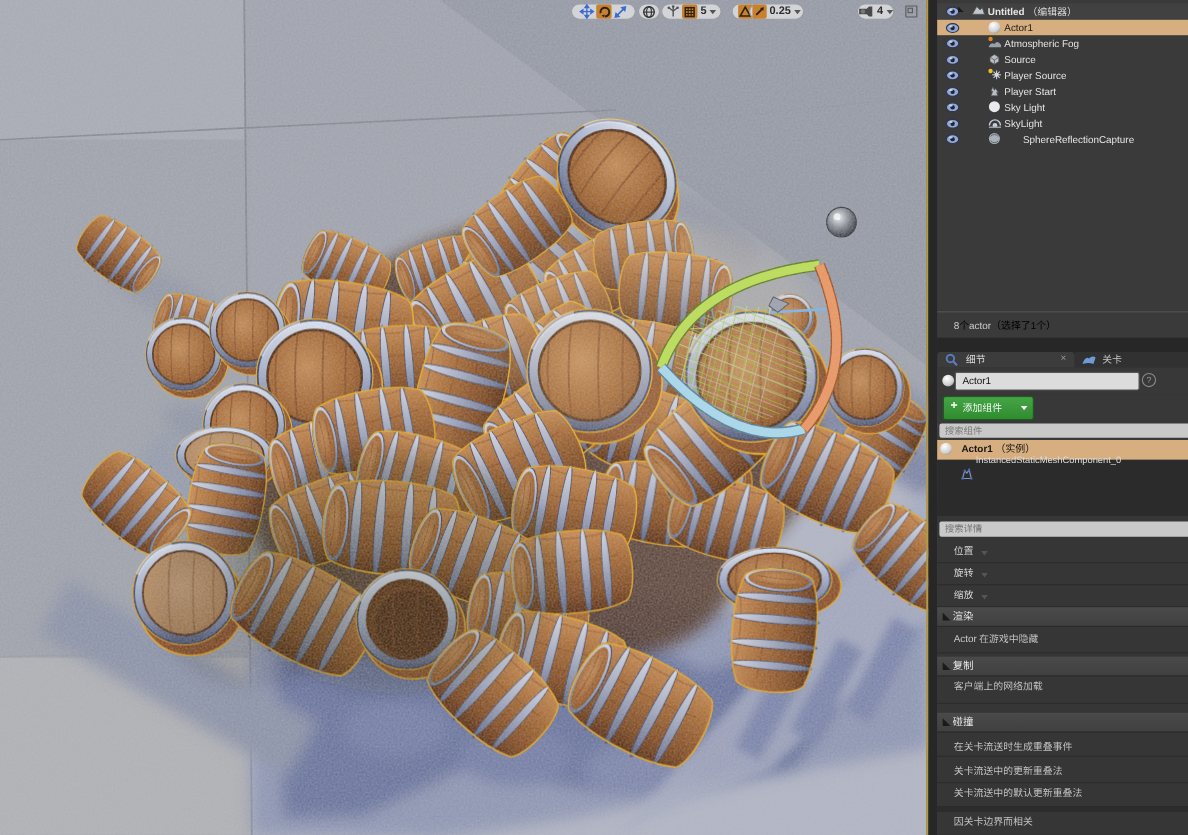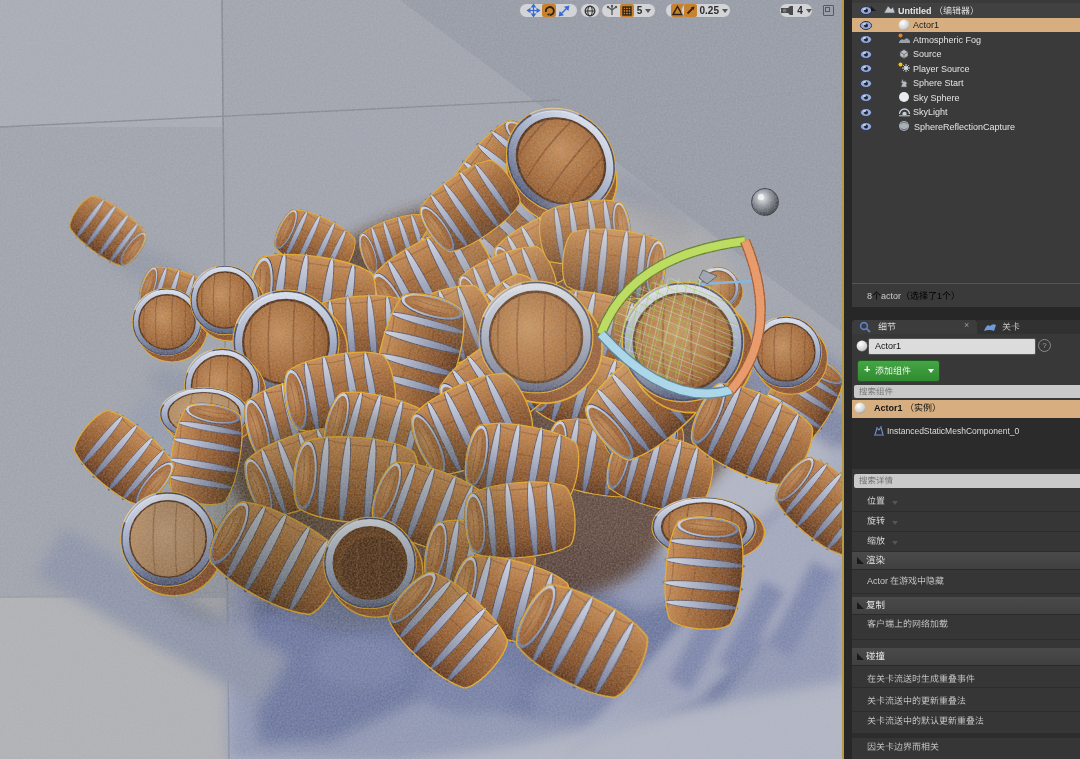--- a/index.html
+++ b/index.html
@@ -485,32 +485,32 @@
       </div>
       <div class="orow" style="top:75.5px;">
         <span style="position:absolute;left:8px;top:3px"><svg class="eye" width="12" height="9" viewBox="0 0 12 9">
             <ellipse cx="6" cy="4.5" rx="5.6" ry="4" fill="#93a9d4" stroke="#2b3552" stroke-width="1"></ellipse>
             <circle cx="6" cy="4.5" r="2" fill="#1d2437"></circle>
             <ellipse cx="4.6" cy="3" rx="1.6" ry="1" fill="#dfe6f2" opacity=".8"></ellipse>
           </svg></span>
         <span style="position:absolute;left:46px;top:1px"><svg width="12" height="12" viewBox="0 0 12 12">
             <path d="M3 10h6l-1-3h1.5L7 3.5 6 5 4.5 2 3 6h1.5z" fill="#b9bec6" stroke="#555" stroke-width=".6"></path>
           </svg></span>
-        <span style="position:absolute;left:61px;top:2.5px;color:#e4e4e4">Sphere Start</span>
+        <span style="position:absolute;left:61px;top:2.5px;color:#e4e4e4">Player Start</span>
       </div>
       <div class="orow" style="top:90px;">
         <span style="position:absolute;left:8px;top:3px"><svg class="eye" width="12" height="9" viewBox="0 0 12 9">
             <ellipse cx="6" cy="4.5" rx="5.6" ry="4" fill="#93a9d4" stroke="#2b3552" stroke-width="1"></ellipse>
             <circle cx="6" cy="4.5" r="2" fill="#1d2437"></circle>
             <ellipse cx="4.6" cy="3" rx="1.6" ry="1" fill="#dfe6f2" opacity=".8"></ellipse>
           </svg></span>
         <span style="position:absolute;left:46px;top:1px"><svg width="12" height="12" viewBox="0 0 12 12">
             <circle cx="6" cy="6" r="5" fill="#e8eaee"></circle>
           </svg></span>
-        <span style="position:absolute;left:61px;top:2.5px;color:#e4e4e4">Sky Sphere</span>
+        <span style="position:absolute;left:61px;top:2.5px;color:#e4e4e4">Sky Light</span>
       </div>
       <div class="orow" style="top:104.5px;">
         <span style="position:absolute;left:8px;top:3px"><svg class="eye" width="12" height="9" viewBox="0 0 12 9">
             <ellipse cx="6" cy="4.5" rx="5.6" ry="4" fill="#93a9d4" stroke="#2b3552" stroke-width="1"></ellipse>
             <circle cx="6" cy="4.5" r="2" fill="#1d2437"></circle>
             <ellipse cx="4.6" cy="3" rx="1.6" ry="1" fill="#dfe6f2" opacity=".8"></ellipse>
           </svg></span>
         <span style="position:absolute;left:46px;top:1px"><svg width="13" height="12" viewBox="0 0 13 12">
             <path d="M1.5 8 A5 5 0 0 1 11.5 8" fill="none" stroke="#c9ced8" stroke-width="1.3"></path>
             <circle cx="6.5" cy="8" r="2.2" fill="#c9ced8"></circle>
@@ -521,21 +521,21 @@
       <div class="orow" style="top:119px;">
         <span style="position:absolute;left:8px;top:3px"><svg class="eye" width="12" height="9" viewBox="0 0 12 9">
             <ellipse cx="6" cy="4.5" rx="5.6" ry="4" fill="#93a9d4" stroke="#2b3552" stroke-width="1"></ellipse>
             <circle cx="6" cy="4.5" r="2" fill="#1d2437"></circle>
             <ellipse cx="4.6" cy="3" rx="1.6" ry="1" fill="#dfe6f2" opacity=".8"></ellipse>
           </svg></span>
         <span style="position:absolute;left:46px;top:1px"><svg width="12" height="12" viewBox="0 0 12 12">
             <circle cx="6" cy="6" r="5" fill="#aab0ba"></circle>
             <path d="M2.5 4 a4.5 4.5 0 0 1 7 0 M2.5 8 a4.5 4.5 0 0 0 7 0" stroke="#60666e" stroke-width=".9" fill="none"></path>
           </svg></span>
-        <span style="position:absolute;left:62px;top:2.5px;color:#e4e4e4">SphereReflectionCapture</span>
+        <span style="position:absolute;left:78px;top:2.5px;color:#e4e4e4">SphereReflectionCapture</span>
       </div>
       <span style="position:absolute;left:19px;top:6px;width:0;height:0;border-left:5px solid #1a1a1a;border-top:5px solid transparent"></span>
 
  <div style="position:absolute;left:0;top:283px;width:236px;border-top:1px solid #555"></div>
  <div style="position:absolute;left:15px;top:291px;color:#cccccc">8<svg class="zh" width="9.0" height="7.9" viewBox="0 0 9.0 7.9" style="overflow:visible">
           <use href="#u1" transform="translate(0.0 7.9) scale(0.009 -0.009)"></use>
         </svg>actor<svg class="zh" width="59.0" height="7.9" viewBox="0 0 59.0 7.9" style="overflow:visible">
           <use href="#u65" transform="translate(0.0 7.9) scale(0.009 -0.009)"></use>
           <use href="#u61" transform="translate(9.0 7.9) scale(0.009 -0.009)"></use>
           <use href="#u23" transform="translate(18.0 7.9) scale(0.009 -0.009)"></use>
@@ -622,21 +622,21 @@
           </svg></span>
       </div>
  <div style="position:absolute;left:0;top:418px;width:236px;height:51px;background:#2b2b2b"></div>
  <span style="position:absolute;left:21px;top:425px"><svg width="12" height="12" viewBox="0 0 12 12">
           <path d="M2 10 L4 3 l2 2 2-3 2 8z" fill="none" stroke="#7d94c8" stroke-width="1.1"></path>
           <circle cx="4" cy="3" r="1.1" fill="#4a68a8"></circle>
           <circle cx="8" cy="2" r="1.1" fill="#4a68a8"></circle>
           <circle cx="2" cy="10" r="1.1" fill="#4a68a8"></circle>
           <circle cx="10" cy="10" r="1.1" fill="#4a68a8"></circle>
         </svg></span>
- <span style="position:absolute;left:35px;top:426px;color:#dddddd;font-size:8.5px">InstancedStaticMeshComponent_0</span>
+ <span style="position:absolute;left:35px;top:413px;color:#dddddd;font-size:8.5px">InstancedStaticMeshComponent_0</span>
 
  <div style="position:absolute;left:0;top:469px;width:236px;height:290px;background:#363636"></div>
  <div style="position:absolute;left:2px;top:474px;width:232px;height:14px;background:#c9c9c9;border-radius:2px">
         <span style="position:absolute;left:5px;top:1.5px"><svg class="zh" width="34.0" height="7.5" viewBox="0 0 34.0 7.5" style="overflow:visible" fill="#6f6f6f">
             <use href="#u24" transform="translate(0.0 7.5) scale(0.0085 -0.0085)"></use>
             <use href="#u43" transform="translate(8.5 7.5) scale(0.0085 -0.0085)"></use>
             <use href="#u55" transform="translate(17.0 7.5) scale(0.0085 -0.0085)"></use>
             <use href="#u19" transform="translate(25.5 7.5) scale(0.0085 -0.0085)"></use>
           </svg></span>
       </div>

